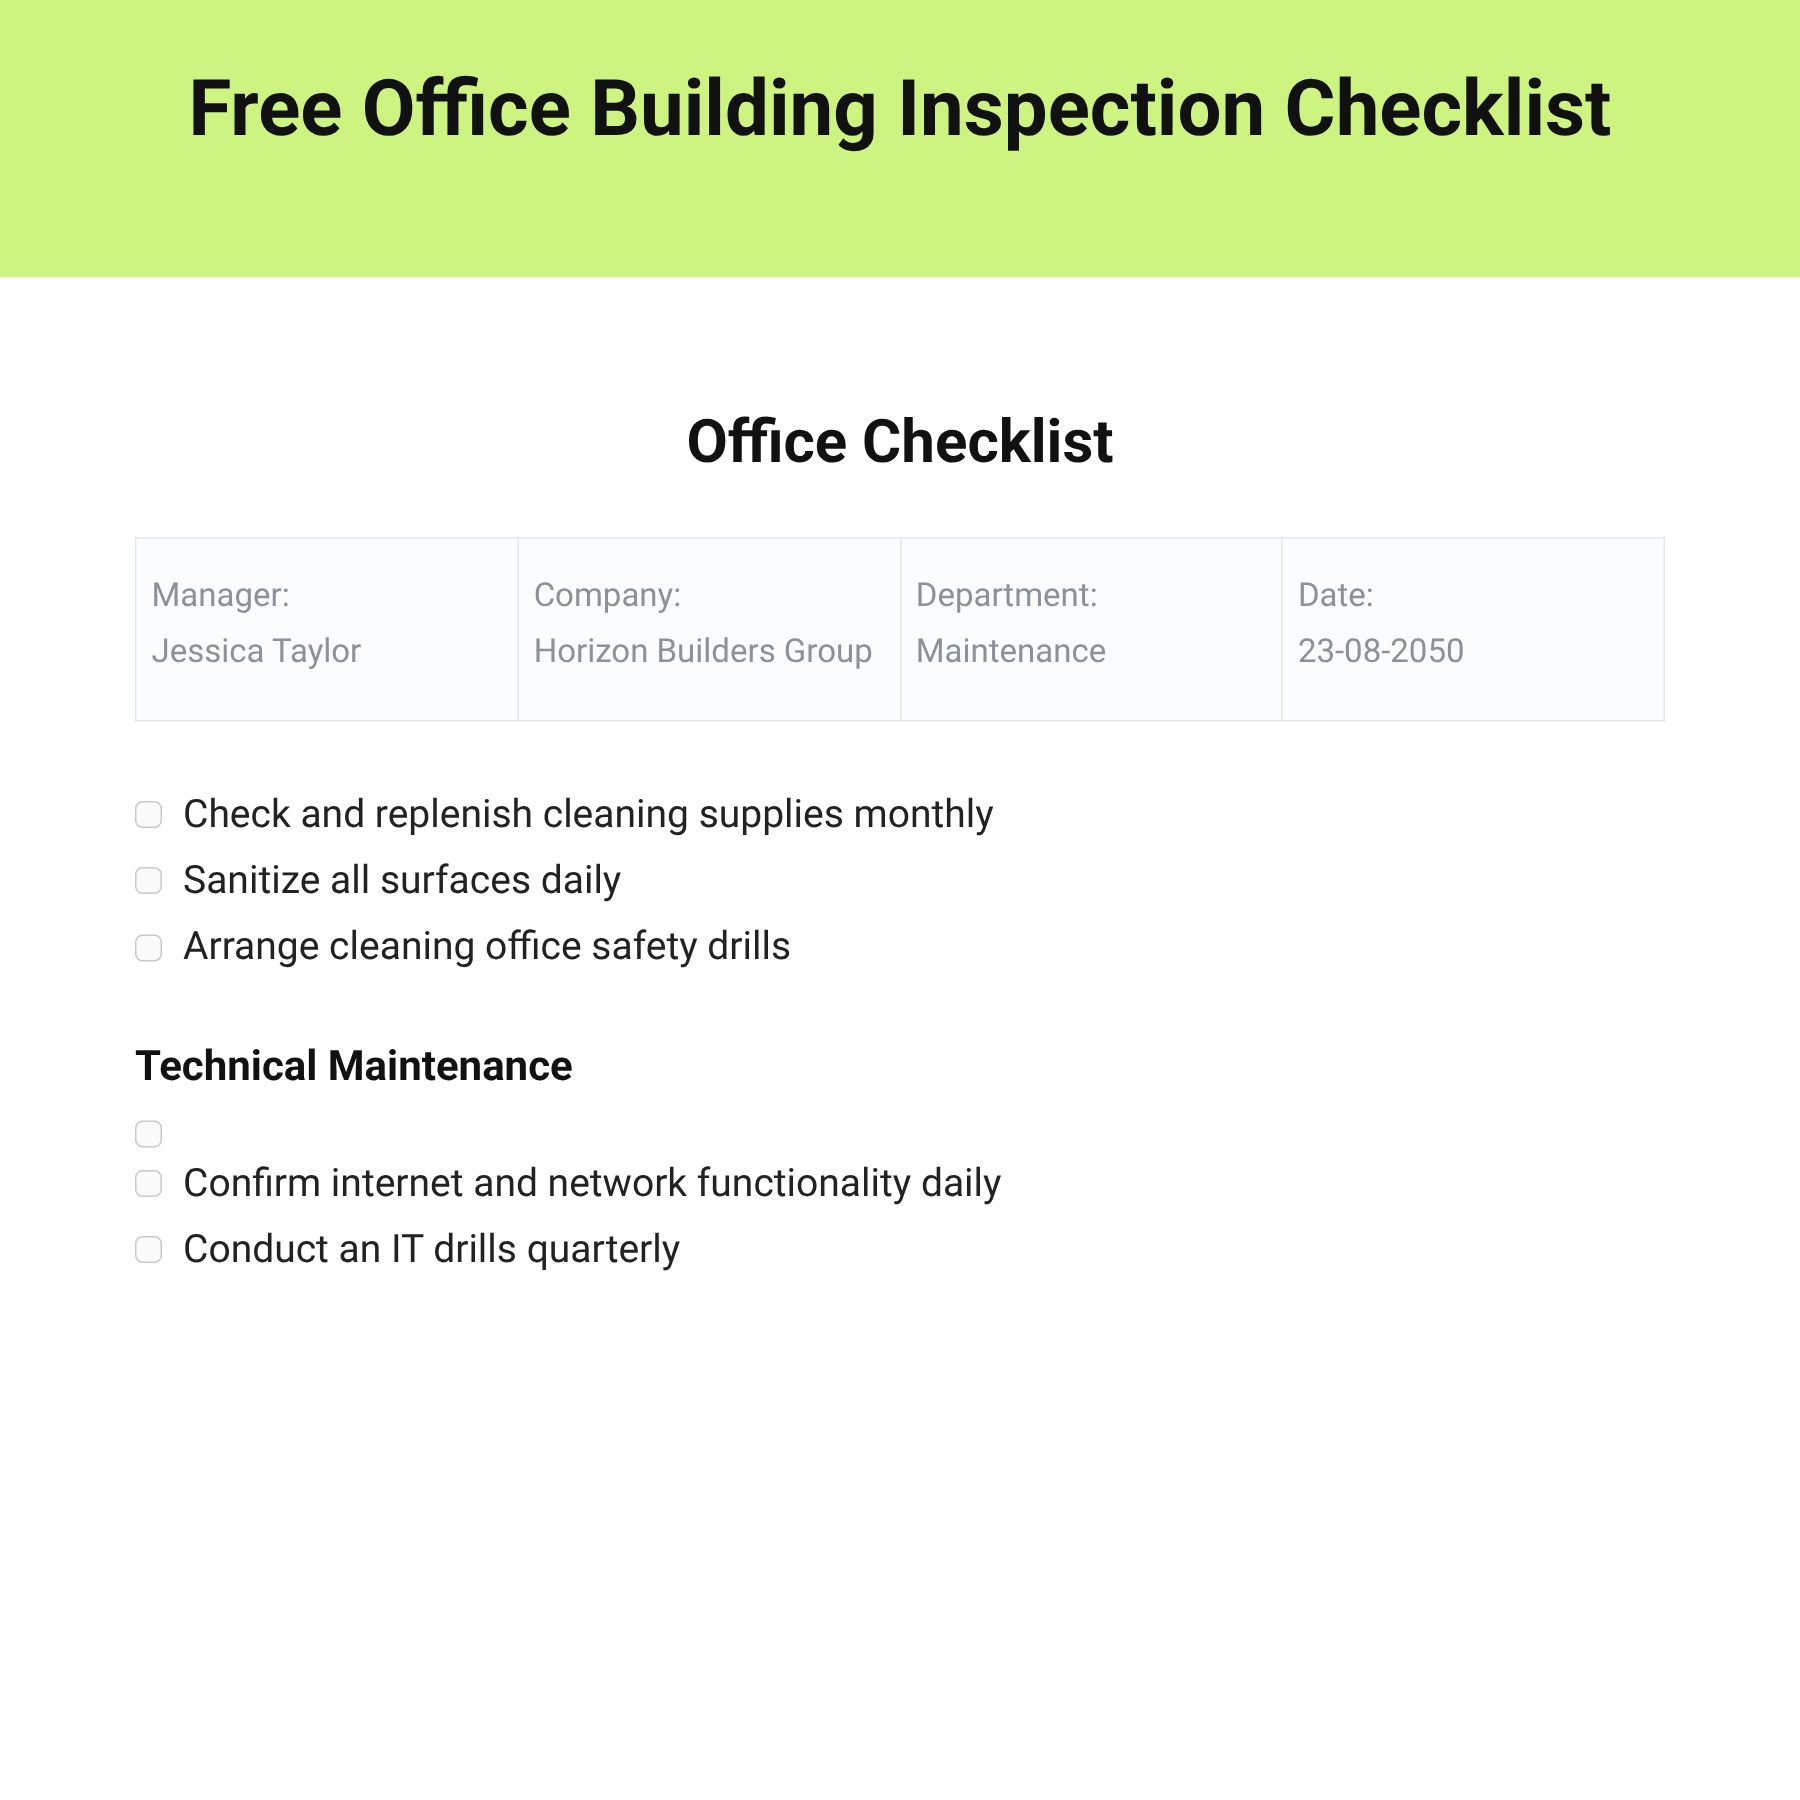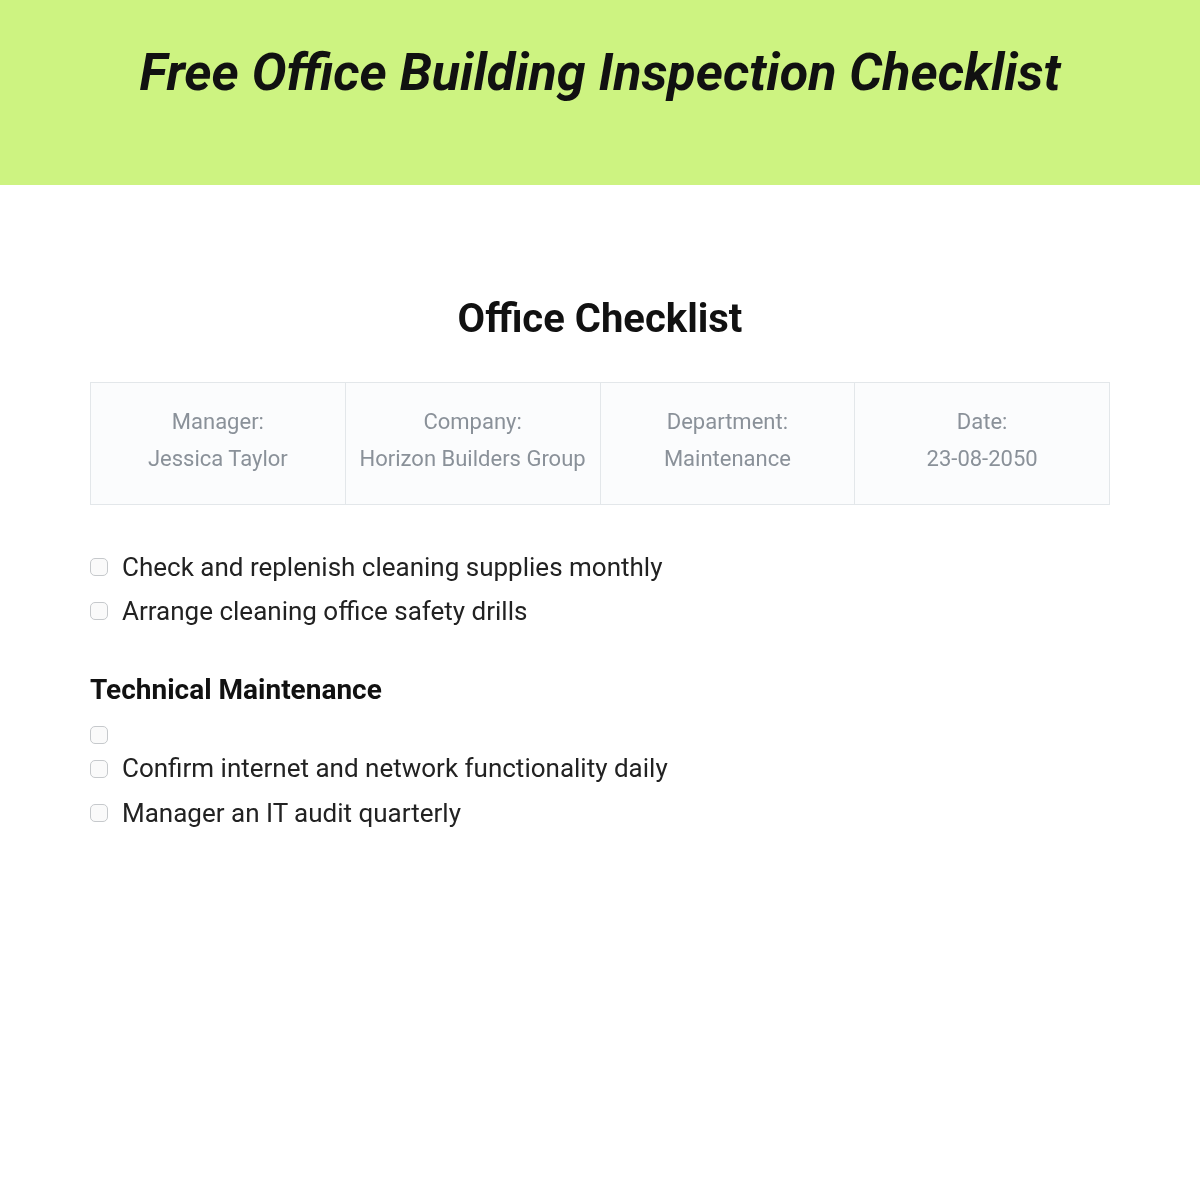--- a/index.html
+++ b/index.html
@@ -13,43 +13,42 @@
   .banner {
     background: #cdf381;
     padding: 40px 60px 80px 60px;
     text-align: center;
   }
   .banner h1 {
     font-size: 52px;
     font-weight: 700;
     color: #111;
     line-height: 1.25;
-    font-style: italic;
   }
   .doc {
     background: #fff;
-    padding: 110px 90px 0 90px;
+    padding: 86px 90px 0 90px;
   }
   .doc-title {
     font-size: 40px;
     font-weight: 700;
     text-align: center;
     color: #111;
     margin-bottom: 40px;
   }
   .info-table {
     width: 100%;
     border-collapse: collapse;
     margin-bottom: 40px;
   }
   .info-table td {
     border: 1px solid #e3e7ea;
     background: #fbfcfd;
     padding: 20px 10px 26px 10px;
-    text-align: center;
+    text-align: left;
     vertical-align: top;
     color: #8a9199;
     font-size: 22px;
     line-height: 1.7;
     width: 25%;
   }
   .info-label { display: block; }
   .info-value { display: block; }
   .section {
     margin-bottom: 40px;
@@ -115,35 +114,39 @@
     </table>
 
   <div class="section">
     <ul class="checklist">
       <li>
         <span class="checkbox"></span>
         <span>Check and replenish cleaning supplies monthly</span>
       </li>
       <li>
         <span class="checkbox"></span>
+        <span>Sanitize all surfaces daily</span>
+      </li>
+      <li>
+        <span class="checkbox"></span>
         <span>Arrange cleaning office safety drills</span>
       </li>
     </ul>
   </div>
 
   <div class="section">
     <h3>Technical Maintenance</h3>
     <ul class="checklist">
       <li>
         <span class="checkbox"></span>
       </li>
       <li>
         <span class="checkbox"></span>
         <span>Confirm internet and network functionality daily</span>
       </li>
       <li>
         <span class="checkbox"></span>
-        <span>Manager an IT audit quarterly</span>
+        <span>Conduct an IT drills quarterly</span>
       </li>
     </ul>
   </div>
 
 </div>
 
 </body></html>

